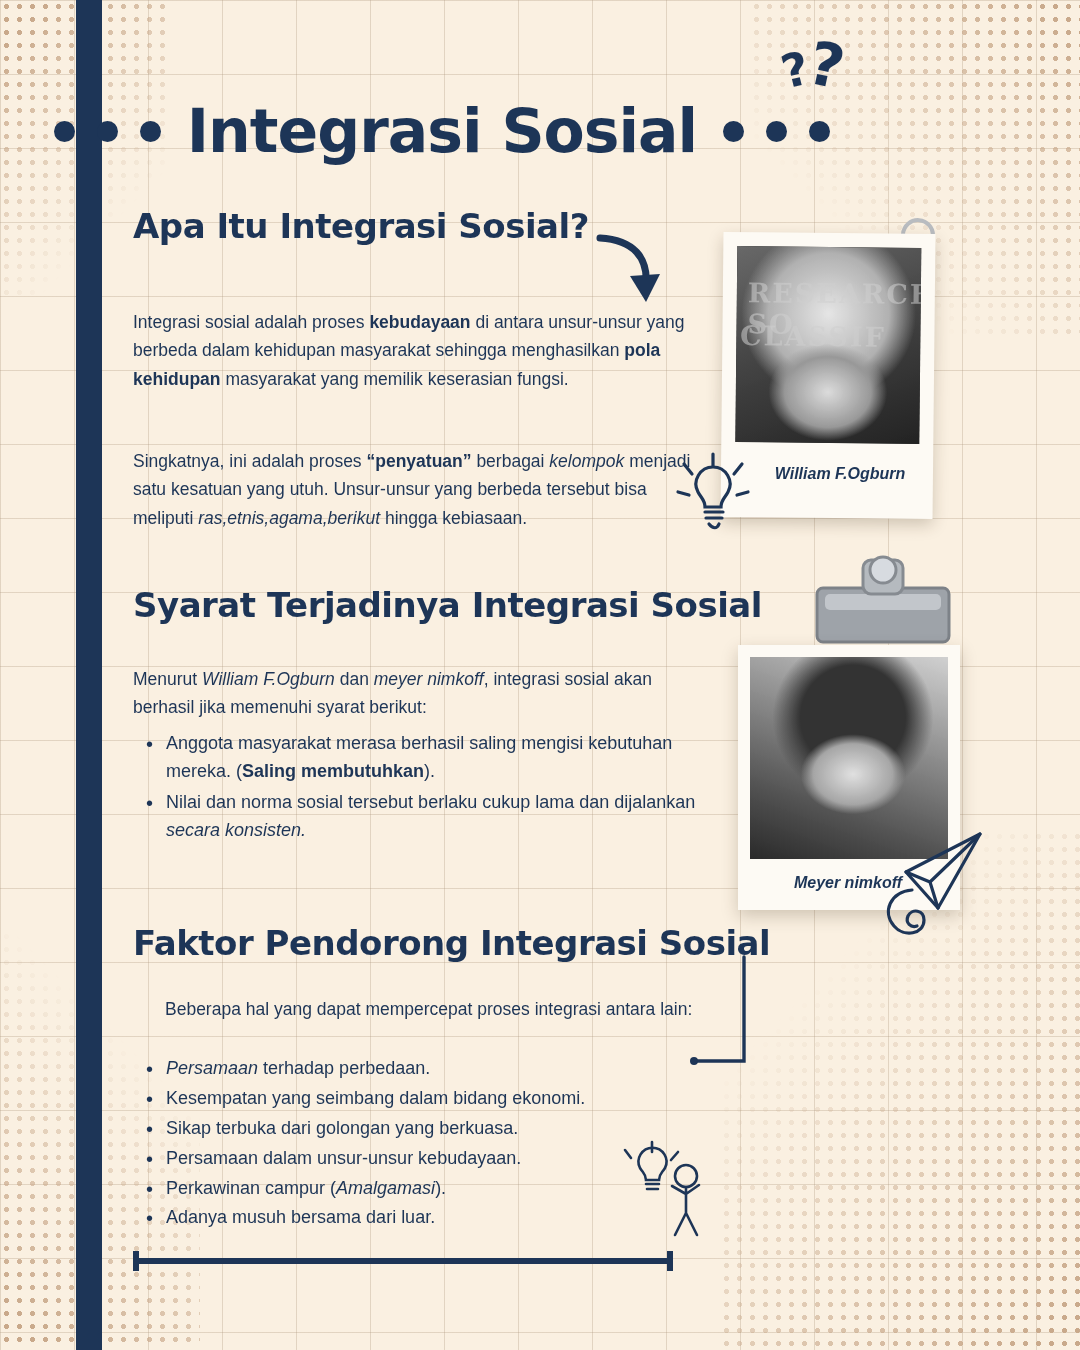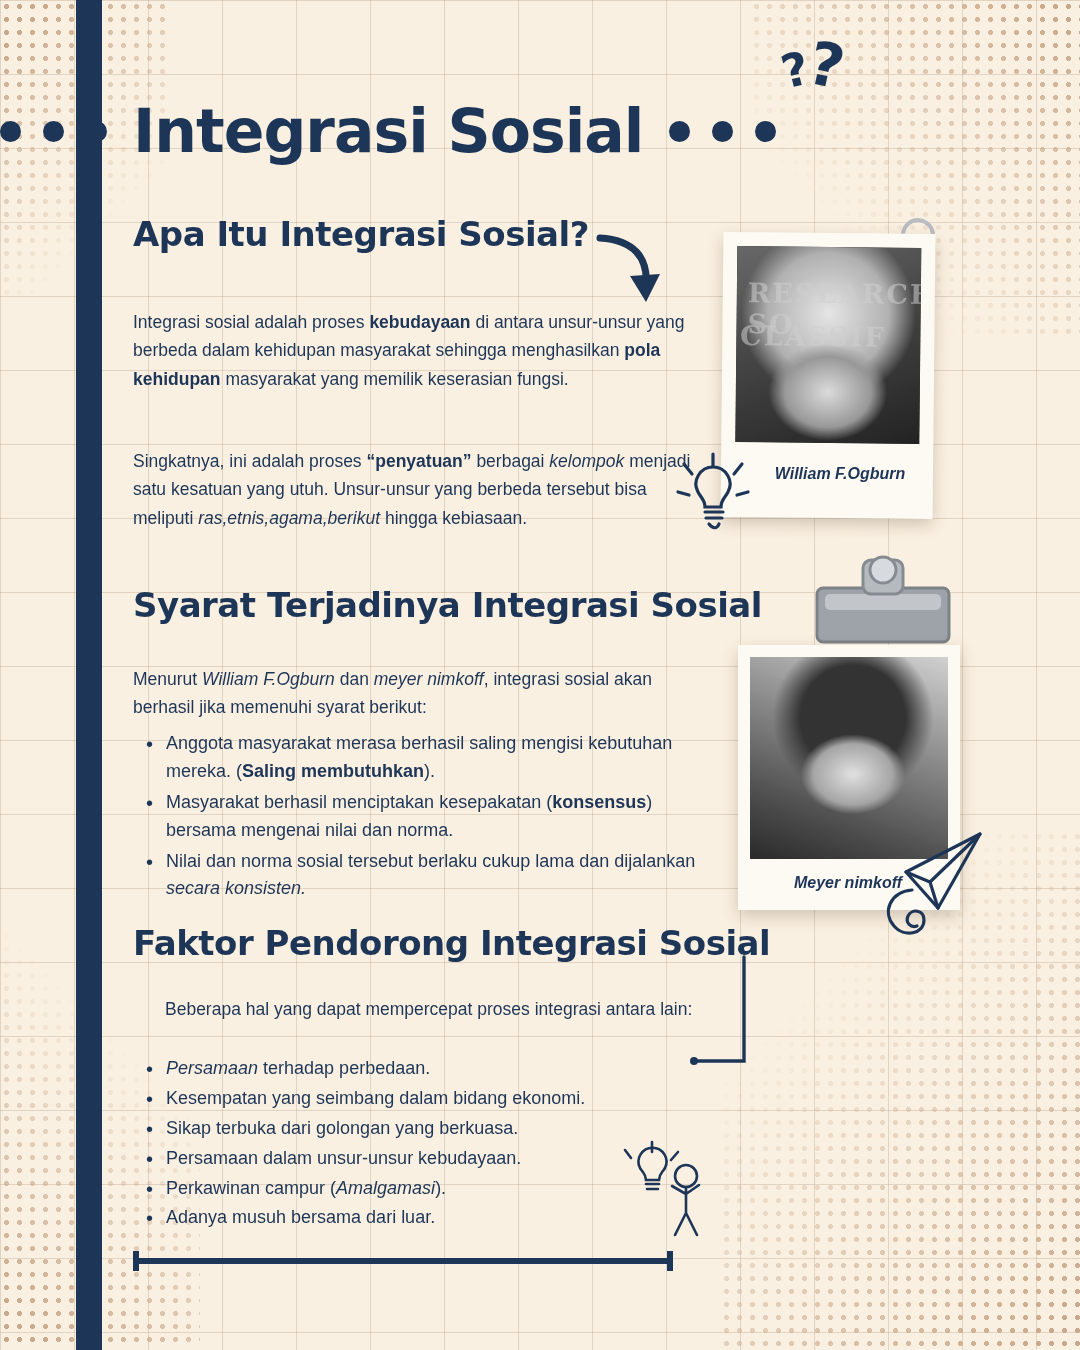--- a/index.html
+++ b/index.html
@@ -46,21 +46,21 @@
 
   
   .left-bar {
     position: absolute; left: 76px; top: 0; width: 26px; height: 1350px;
     background: #1d3557;
   }
 
   
   .title-row {
     position: absolute; left: 0; top: 96px; width: 884px;
-    display: flex; align-items: center; gap: 26px;
+    display: flex; align-items: center; justify-content: center; gap: 26px;
   }
   .dots { display: flex; gap: 22px; align-items: center; }
   .dot { width: 21px; height: 21px; border-radius: 50%; background: #1d3557; }
   .main-title {
     font-family: "DejaVu Sans", sans-serif;
     font-size: 60px; font-weight: 700; color: #1d3557;
     letter-spacing: -1px; white-space: nowrap;
   }
   .qmark {
     position: absolute; left: 782px; top: 30px;
@@ -70,21 +70,21 @@
   .qmark span:nth-child(1){ display:inline-block; transform: rotate(-14deg); }
   .qmark span:nth-child(2){ display:inline-block; transform: rotate(12deg); font-size:60px; }
 
   
   h2.section {
     position: absolute;
     font-family: "DejaVu Sans", sans-serif;
     font-weight: 700; color: #1d3557;
     letter-spacing: -0.5px;
   }
-  #h-apa      { left: 133px; top: 214px; font-size: 34px; }
+  #h-apa      { left: 133px; top: 206px; font-size: 34px; }
   #h-syarat   { left: 133px; top: 585px; font-size: 34px; }
   #h-faktor   { left: 133px; top: 923px; font-size: 34px; }
 
   
   .body-text {
     position: absolute;
     font-size: 17.5px; line-height: 1.62; color: #1d3557;
   }
   .body-text b { font-weight: 700; }
   .body-text i { font-style: italic; font-weight: 400; }
@@ -227,21 +227,20 @@
     <path d="M34,44 L50,70 L64,42 Z" fill="#1d3557"></path>
   </svg>
 
   <div class="body-text" id="p1">Integrasi sosial adalah proses <b>kebudayaan</b> di antara unsur-unsur yang berbeda dalam kehidupan masyarakat sehingga menghasilkan <b>pola kehidupan</b> masyarakat yang memilik keserasian fungsi.</div>
   <div class="body-text" id="p2">Singkatnya, ini adalah proses <b>“penyatuan”</b> berbagai <i>kelompok</i> menjadi satu kesatuan yang utuh. Unsur-unsur yang berbeda tersebut bisa meliputi <i>ras,etnis,agama,berikut</i> hingga kebiasaan.</div>
   <div class="body-text" id="p3">Menurut <i>William F.Ogburn</i> dan <i>meyer nimkoff</i>, integrasi sosial akan berhasil jika memenuhi syarat berikut:</div>
   <div class="body-text" id="p4">Beberapa hal yang dapat mempercepat proses integrasi antara lain:</div>
 
   <ul class="bullets" id="list-syarat">
       <li>Anggota masyarakat merasa berhasil saling mengisi kebutuhan mereka. (<b>Saling membutuhkan</b>).</li>
-      <li>Masyarakat berhasil menciptakan kesepakatan (<b>konsensus</b>) bersama mengenai nilai dan norma.</li>
       <li>Nilai dan norma sosial tersebut berlaku cukup lama dan dijalankan <i>secara konsisten.</i></li>
     </ul>
   <ul class="bullets" id="list-faktor">
       <li><i>Persamaan</i> terhadap perbedaan.</li>
       <li>Kesempatan yang seimbang dalam bidang ekonomi.</li>
       <li>Sikap terbuka dari golongan yang berkuasa.</li>
       <li>Persamaan dalam unsur-unsur kebudayaan.</li>
       <li>Perkawinan campur (<i>Amalgamasi</i>).</li>
       <li>Adanya musuh bersama dari luar.</li>
     </ul>

